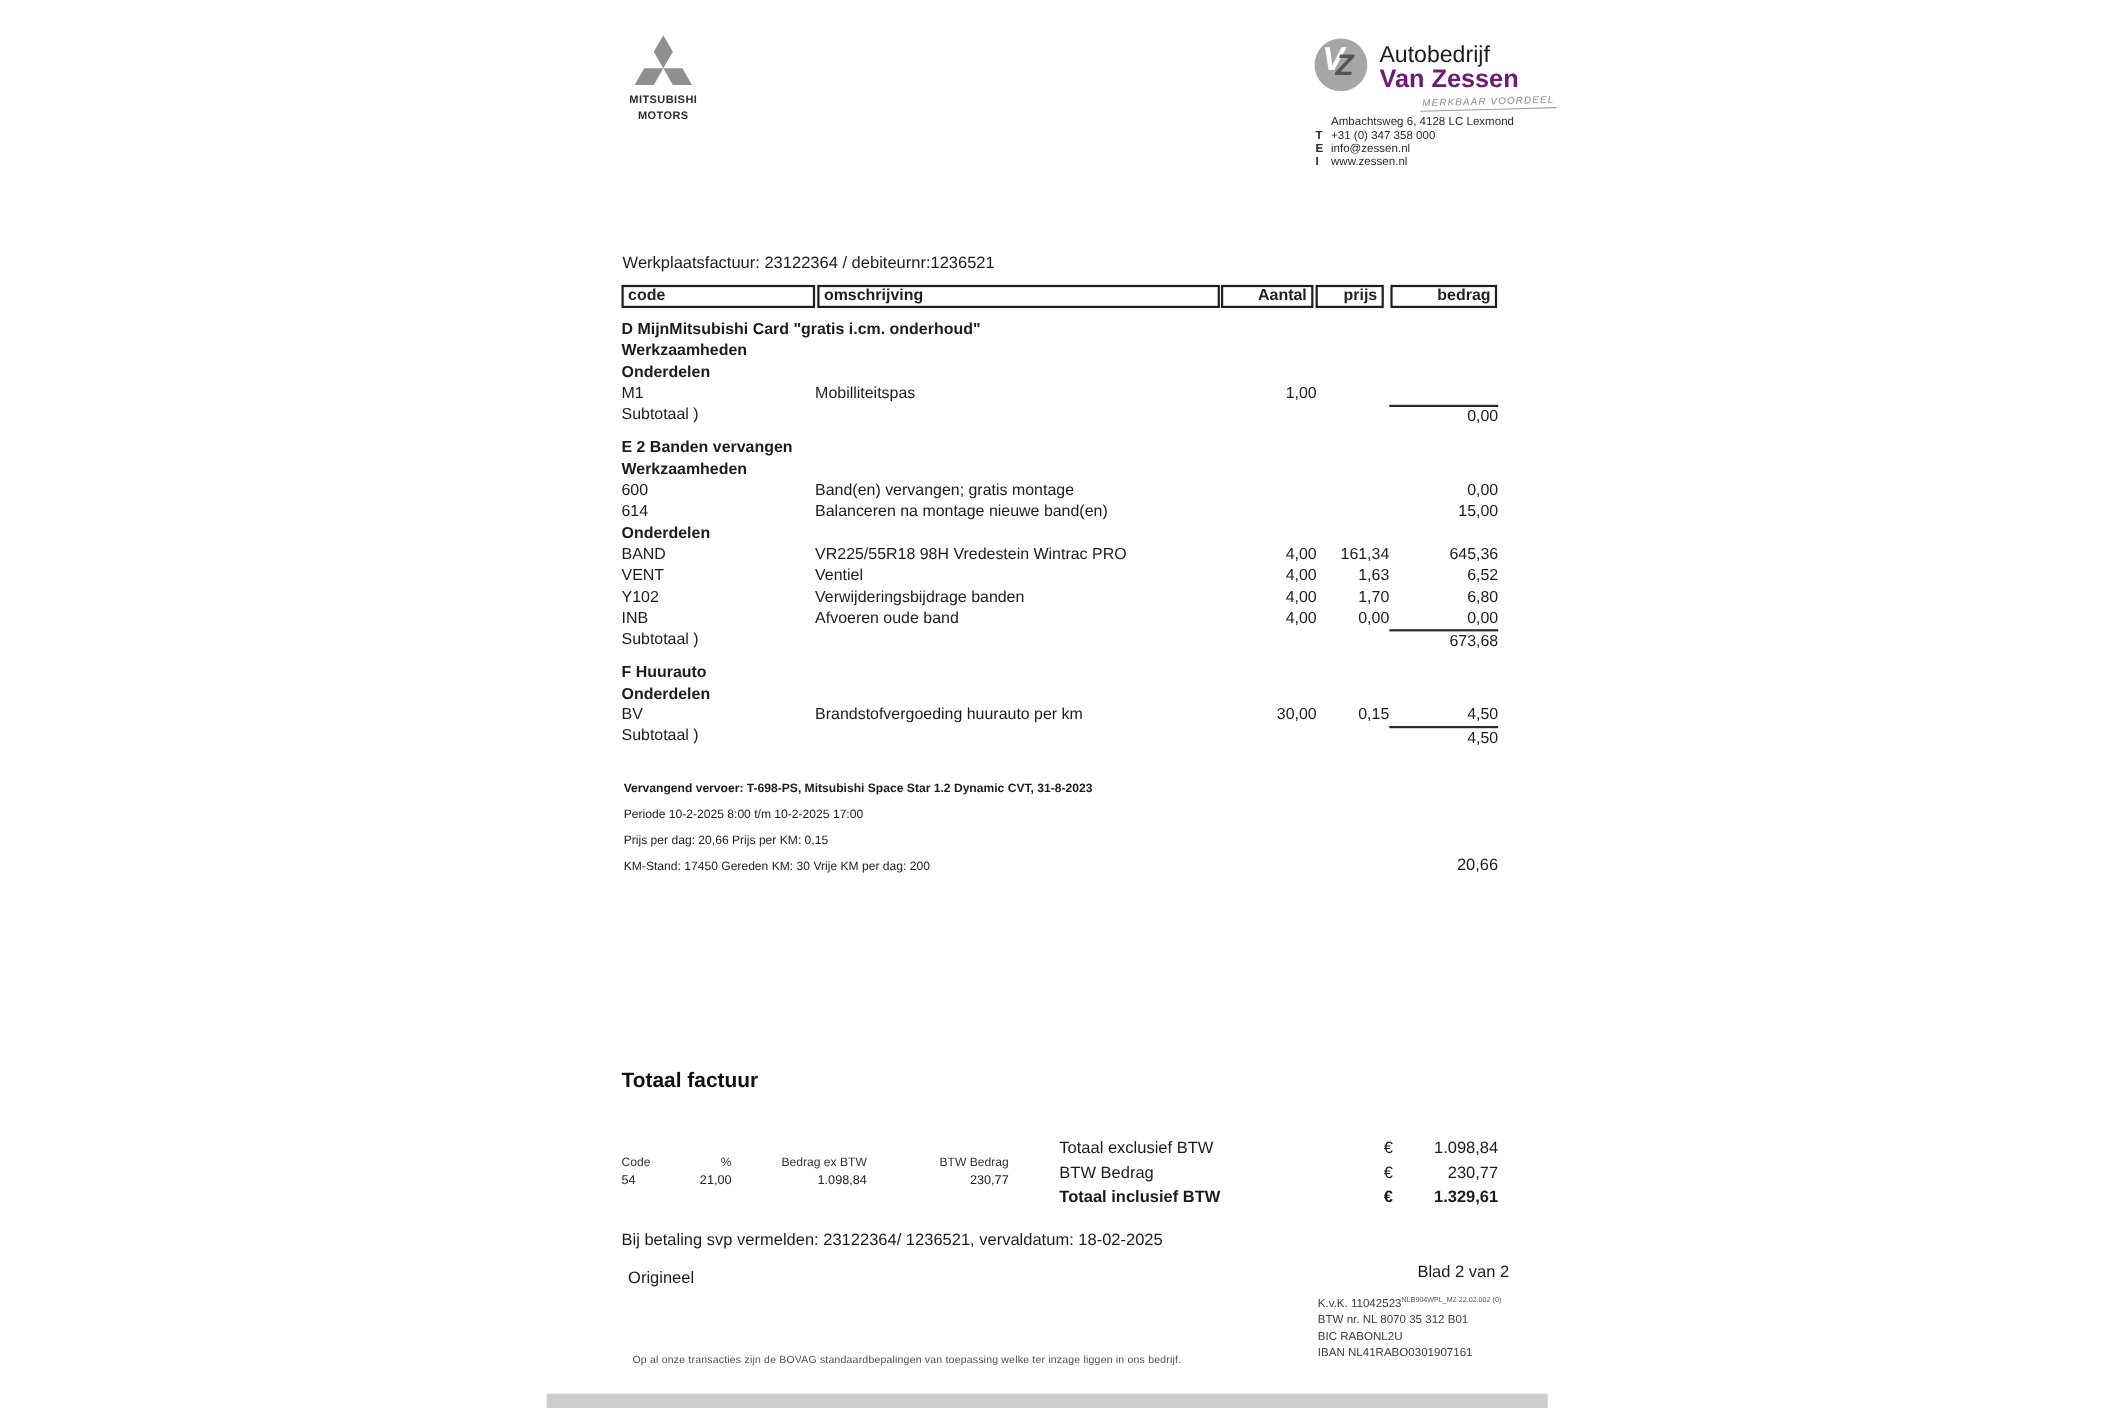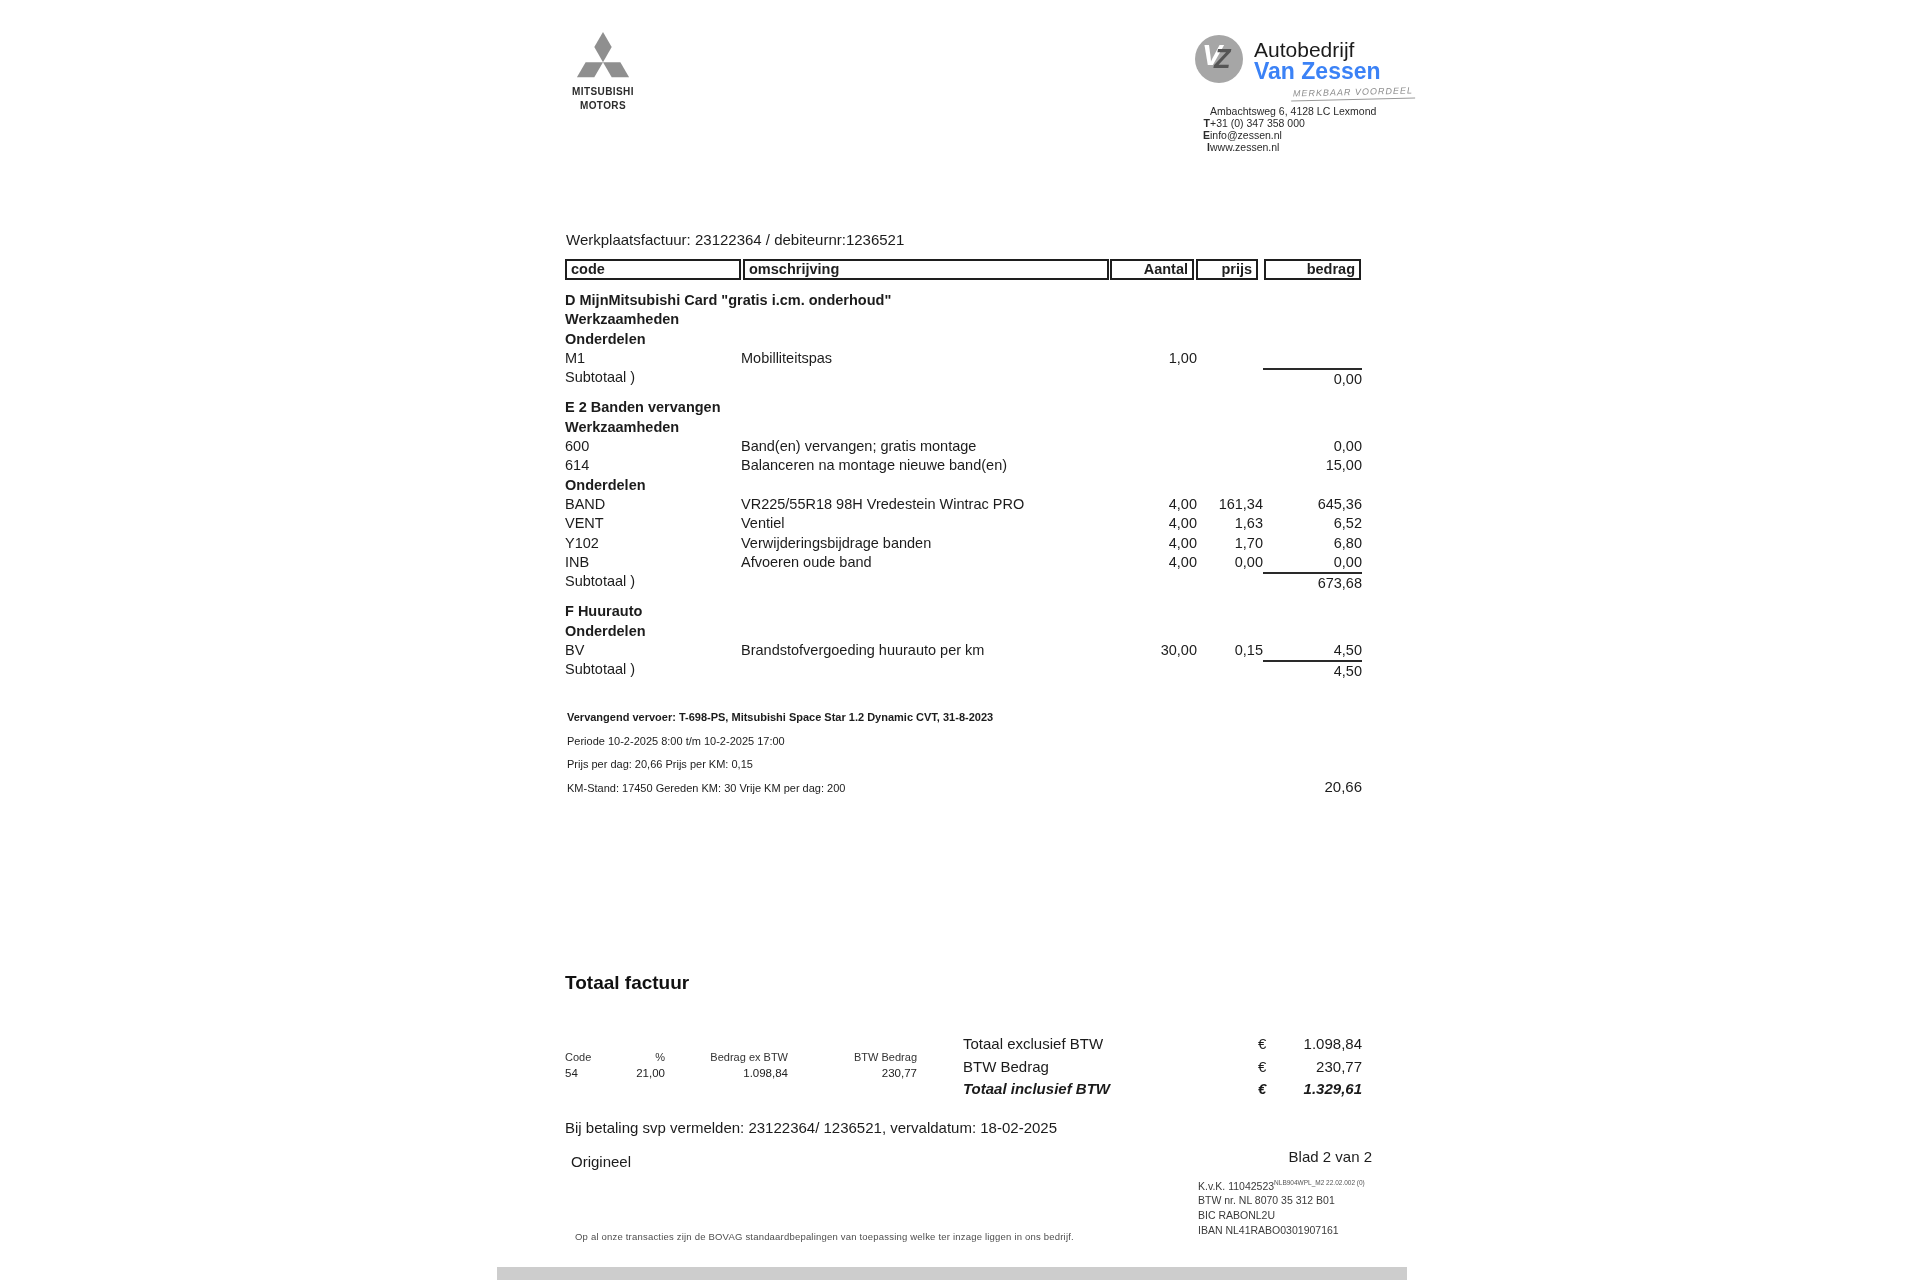--- a/index.html
+++ b/index.html
@@ -10,23 +10,23 @@
   .mmc{position:absolute;left:561px;top:32px;width:84px;text-align:center;}
   .mmc svg{display:block;margin:0 auto;}
   .mmc .mm-t{font-size:10px;font-weight:bold;letter-spacing:.4px;color:#2c2c2c;line-height:11px;margin-top:3px;}
 
   
   .vz-circle{position:absolute;left:1195px;top:35px;width:48px;height:48px;border-radius:50%;background:#a6a6a6;}
   .vz-v{position:absolute;left:7px;top:5px;font-size:30px;line-height:30px;font-weight:bold;font-style:italic;color:#ffffff;}
   .vz-z{position:absolute;left:19px;top:11px;font-size:27px;line-height:27px;font-weight:bold;font-style:italic;color:#555555;}
   .dealer-name{position:absolute;left:1254px;top:39px;}
   .dn1{font-size:21px;line-height:21px;color:#1b1b1b;}
-  .dn2{font-size:23px;line-height:23px;font-weight:bold;color:#3b82f6;}
+  .dn2{font-size:23px;line-height:23px;font-weight:bold;color:#701a75;}
   .tagline{position:absolute;left:1291px;top:87px;font-size:9px;font-style:italic;letter-spacing:1px;color:#8e8e8e;border-bottom:1.5px solid #9a9a9a;padding:0 2px 2px 2px;transform:rotate(-1.5deg);}
-  .contact{position:absolute;left:1196px;top:105px;font-size:10.5px;line-height:12px;color:#2a2a2a;text-align:right;}
+  .contact{position:absolute;left:1196px;top:105px;font-size:10.5px;line-height:12px;color:#2a2a2a;}
   .contact .cl{display:flex;}
   .contact .lab{width:14px;font-weight:bold;}
 
   
   .ref{position:absolute;left:566px;top:231px;font-size:15px;color:#1c1c1c;}
   .hbox{position:absolute;top:259px;height:21px;border:2px solid #1e1e1e;box-sizing:border-box;background:#fff;font-weight:bold;font-size:14.5px;line-height:17px;padding:0 4px;}
   .hb-code{left:565px;width:176px;}
   .hb-oms{left:743px;width:366px;}
   .hb-aantal{left:1110px;width:84px;text-align:right;}
   .hb-prijs{left:1196px;width:62px;text-align:right;}
@@ -56,21 +56,21 @@
   .vrow.vals{margin-top:3px;font-size:11.5px;color:#222;}
   .v1{width:60px;}
   .v2{width:40px;text-align:right;}
   .v3{width:123px;text-align:right;}
   .v4{width:129px;text-align:right;}
   .totlines{position:absolute;left:963px;top:1033px;width:399px;font-size:15px;color:#1b1b1b;}
   .tl{display:flex;height:22.5px;line-height:22.5px;}
   .tl .lbl{width:295px;}
   .tl .cur{width:24px;}
   .tl .amt{flex:1;text-align:right;}
-  .tl.bold{font-weight:bold;font-style:italic;}
+  .tl.bold{font-weight:bold;}
 
   
   .paynote{position:absolute;left:565px;top:1119px;font-size:15px;color:#1c1c1c;}
   .origineel{position:absolute;left:571px;top:1153px;font-size:15px;color:#1c1c1c;}
   .blad{position:absolute;left:1200px;top:1148px;width:172px;text-align:right;font-size:15px;color:#1c1c1c;}
   .legal{position:absolute;left:1198px;top:1176px;font-size:10.5px;line-height:14.8px;color:#3a3a3a;}
   .legal sup{font-size:6.5px;color:#555;}
   .bovag{position:absolute;left:575px;top:1231px;font-size:9.5px;color:#4e4e4e;letter-spacing:.2px;}
   .scan-strip{position:absolute;left:497px;top:1267px;width:910px;height:13px;background:#cdcdcd;}
 </style>

